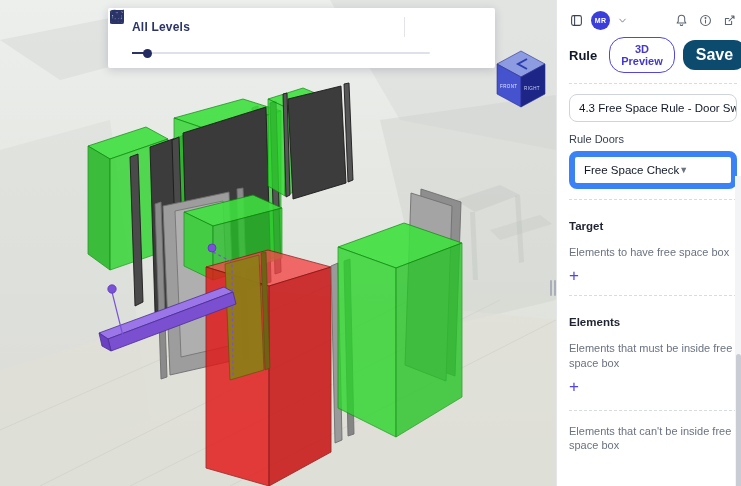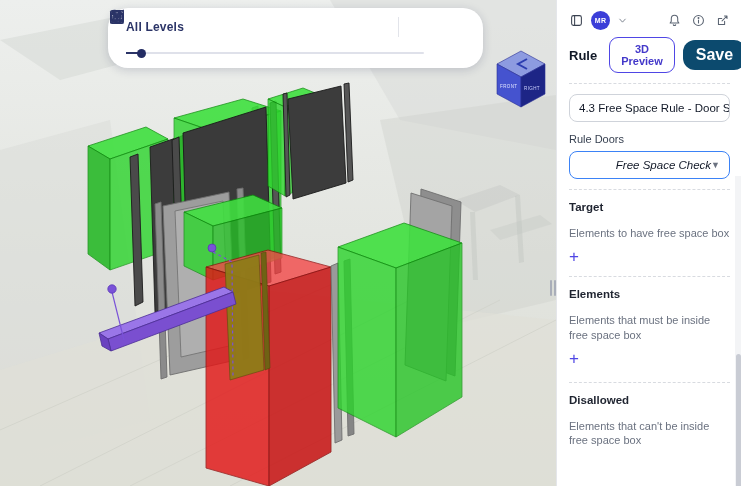--- a/index.html
+++ b/index.html
@@ -6,67 +6,67 @@
   html,body { width:741px; height:486px; overflow:hidden; background:#fff;
               font-family:"Liberation Sans", sans-serif; }
   .app { position:relative; width:741px; height:486px; }
 
   
   .viewport { position:absolute; left:0; top:0; width:556px; height:486px;
               background:linear-gradient(#edefed, #dadcd4); overflow:hidden; }
   .viewport svg { position:absolute; left:0; top:0; }
 
   
-  .toolbar { position:absolute; left:108px; top:8px; background:#fff; border-radius:20px;
-             box-shadow:0 2px 10px rgba(30,35,80,.18); padding:7px 16px 10px; z-index:5; }
+  .toolbar { position:absolute; left:108px; top:8px; background:#fff; border-radius:2px;
+             box-shadow:0 2px 10px rgba(30,35,80,.18); padding:7px 22px 10px; z-index:5; }
   .toolbar-row { display:flex; align-items:center; gap:6px; }
   .level-select { display:flex; align-items:center; gap:8px; padding:2px 6px 2px 2px;
                   cursor:pointer; margin-right:6px; }
   .level-select span { font-size:12px; font-weight:700; color:#2b3467; letter-spacing:.2px; }
   .tbtn { width:26px; height:24px; display:flex; align-items:center; justify-content:center;
           cursor:pointer; border-radius:5px; }
   .tbtn svg { stroke:#2b3467; fill:none; stroke-width:1.4; stroke-linecap:round; stroke-linejoin:round; }
   .tsep { width:1px; height:20px; background:#e2e4ea; margin:0 4px; }
   .slider-wrap { margin-top:9px; padding:0 2px; height:10px; display:flex; align-items:center; cursor:pointer; }
   .slider-track { position:relative; width:298px; height:2px; background:#dfe1ea; border-radius:2px; }
   .slider-fill { position:absolute; left:0; top:0; height:2px; width:15px; background:#2b3467; }
   .slider-handle { position:absolute; left:11px; top:-3.5px; width:9px; height:9px;
                    border-radius:50%; background:#232c63; }
 
   
   .resize-handle { position:absolute; left:550px; top:280px; z-index:6; display:flex; gap:2px; }
   .resize-handle i { display:block; width:2px; height:16px; background:#a9aeb9; border-radius:1px; }
 
   
   .panel { position:absolute; left:556px; top:0; width:185px; height:486px; background:#fff;
-           border-left:1px solid #e4e6ea; padding:10px 11px 0 12px; }
+           border-left:1px solid #e4e6ea; padding:10px 4px 0 12px; }
   .phead { display:flex; align-items:center; justify-content:space-between; height:20px; }
   .phead-left { display:flex; align-items:center; gap:7px; }
   .phead-right { display:flex; align-items:center; gap:9px; }
   .hicon { display:flex; align-items:center; cursor:pointer; }
   .hicon svg { stroke:#5b6472; fill:none; stroke-width:1.4; stroke-linecap:round; stroke-linejoin:round; }
   .avatar { width:19px; height:19px; border-radius:50%; background:#3b3ed8; color:#fff;
             font-size:7px; font-weight:700; display:flex; align-items:center; justify-content:center;
             letter-spacing:.3px; cursor:pointer; }
   .rule-row { margin-top:7px; display:flex; align-items:center; gap:8px; }
   .rule-label { font-size:13px; font-weight:700; color:#111827; flex:0 0 auto; }
   .btn-preview { margin-left:4px; background:#fff; border:1px solid #4f46e5; color:#4338ca;
-                 font-size:11px; font-weight:700; border-radius:9px; padding:5px 11px; cursor:pointer;
+                 font-size:11px; font-weight:700; border-radius:15px; padding:5px 11px; cursor:pointer;
                  font-family:inherit; }
   .btn-save { background:#0c4a6e; border:none; color:#fff; font-size:16px; font-weight:700;
               border-radius:12px; padding:6px 13px; cursor:pointer; font-family:inherit; }
   .dashed { border:none; border-top:1px dashed #d8dbe0; margin-top:10px; }
   .name-input { margin-top:10px; border:1px solid #cfd3da; border-radius:8px; padding:7px 9px;
                 font-size:11.5px; color:#111827; white-space:nowrap; overflow:hidden; cursor:text; }
   .field-label { margin-top:11px; font-size:11px; color:#374151; }
-  .select { margin-top:6px; border:1px solid #3b82f6; border-radius:8px; padding:7px 9px;
-            font-size:11.5px; color:#111827; display:flex; align-items:center; justify-content:flex-end;
-            cursor:pointer;font-style:italic; }
+  .select { margin-top:6px; border:6px solid #3b82f6; border-radius:8px; padding:7px 9px;
+            font-size:11.5px; color:#111827; display:flex; align-items:center; justify-content:flex-start;
+            cursor:pointer; }
   .select .caret { color:#6b7280; font-size:9px; }
-  .sec-title { margin-top:11px; font-size:11.5px; font-weight:700; color:#1f2430; }
+  .sec-title { margin-top:20px; font-size:11.5px; font-weight:700; color:#1f2430; }
   .sec-desc { margin-top:13px; font-size:11px; line-height:1.35; color:#6b7280; }
   .chip-row { margin-top:8px; display:flex; align-items:center; gap:6px; flex-wrap:wrap; }
   .chip { display:inline-flex; align-items:center; gap:4px; border:1px solid #d5d8df; border-radius:14px;
           padding:4px 8px 4px 10px; font-size:11px; color:#1f2430; background:#fff; cursor:pointer; }
   .kebab { display:inline-flex; flex-direction:column; gap:1.5px; padding:0 1px; cursor:pointer; }
   .kebab i { width:2.4px; height:2.4px; border-radius:50%; background:#5558d9; display:block; }
   .add-btn { margin-top:7px; width:22px; height:18px; color:#4f46e5; font-size:17px; line-height:16px;
              background:none; border:none; cursor:pointer; font-family:inherit; padding:0; text-align:left; }
 
   .scrollbar-track { position:absolute; right:0; top:176px; width:6px; height:310px; background:#f3f4f6; }
@@ -320,21 +320,20 @@
     <button class="add-btn">+</button>
 
     <hr class="dashed">
 
     <div class="sec-title">Elements</div>
     <div class="sec-desc">Elements that must be inside free space box</div>
     <button class="add-btn">+</button>
 
     <hr class="dashed" style="margin-top:14px;">
 
-    <div class="sec-title">Disallowed</div>
     <div class="sec-desc">Elements that can't be inside free space box</div>
     
     
 
     
 
     
 
     <div class="scrollbar-track">
       <div class="scrollbar-thumb"></div>

